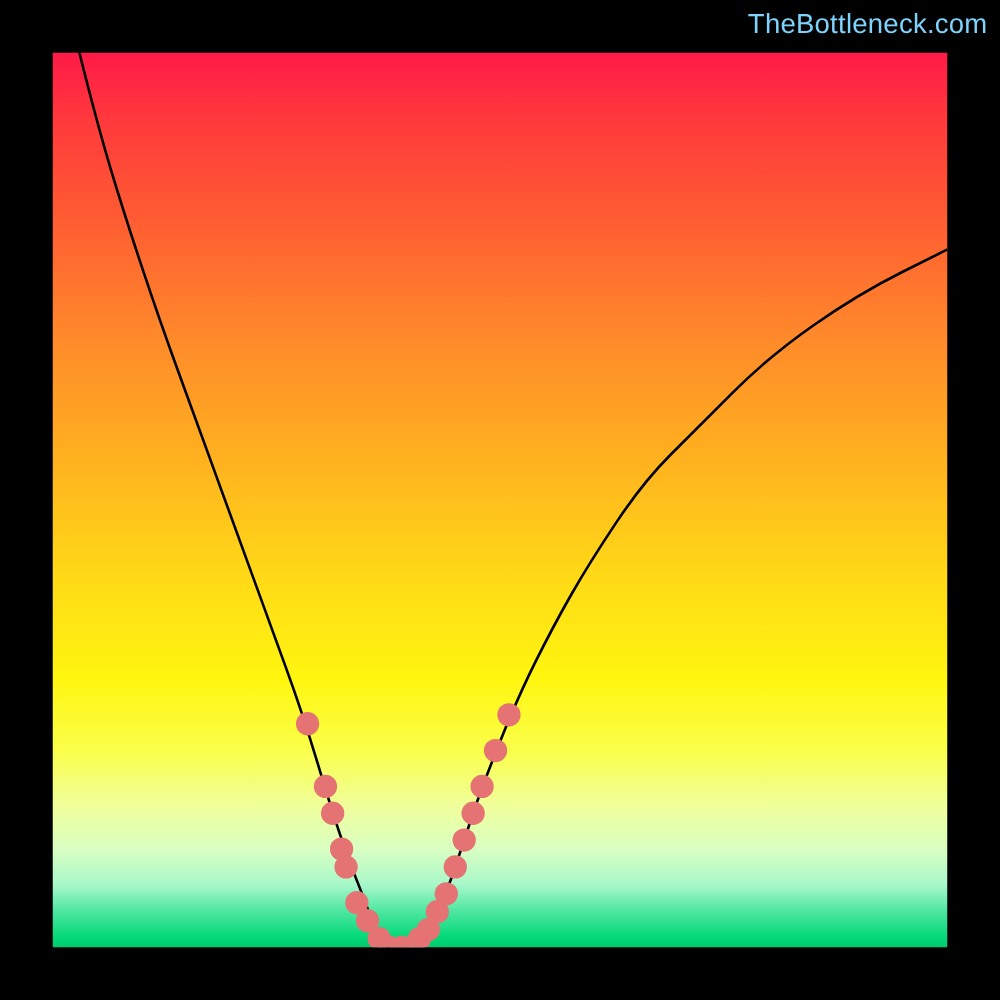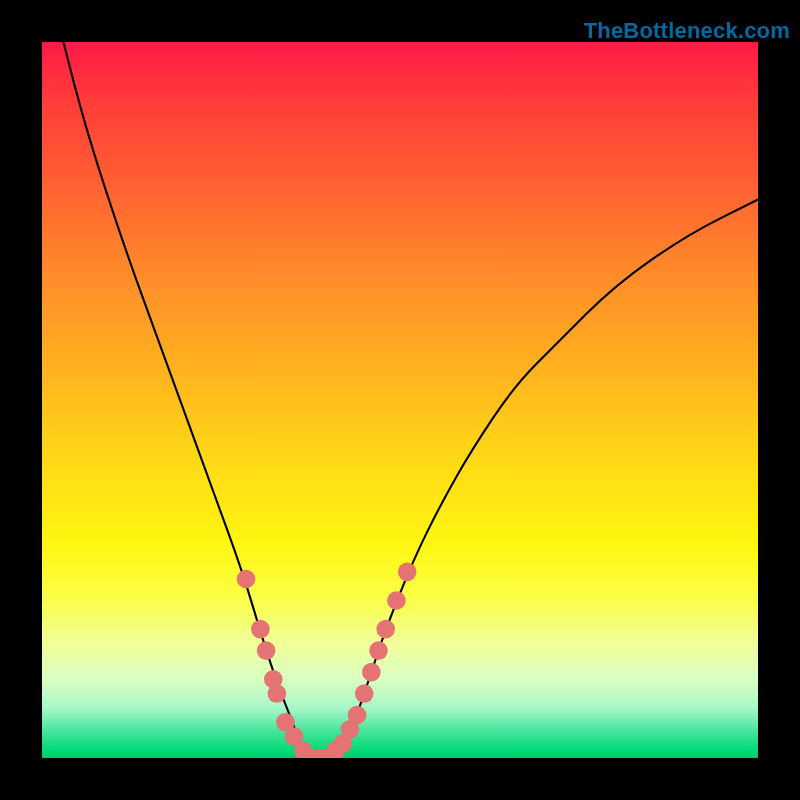--- a/index.html
+++ b/index.html
@@ -42,26 +42,25 @@
       #a8f7c9 93%,
       #4de6a0 96%,
       #00d876 99%,
       #00c96d 100%
     );
   }
   .source-label {
     position: absolute;
     top: 6px;
     right: 10px;
-    color: #0369a1;
+    color: #7dd3fc;
     font-size: 22px;
-    font-weight: 700;
+    font-weight: 400;
     letter-spacing: 0.2px;
     user-select: none;
-    margin-top: 12px;
   }
   svg.curve {
     position: absolute;
     left: 0; top: 0;
     width: 716px;
     height: 716px;
   }
   .curve-path {
     fill: none;
     stroke: #000;

